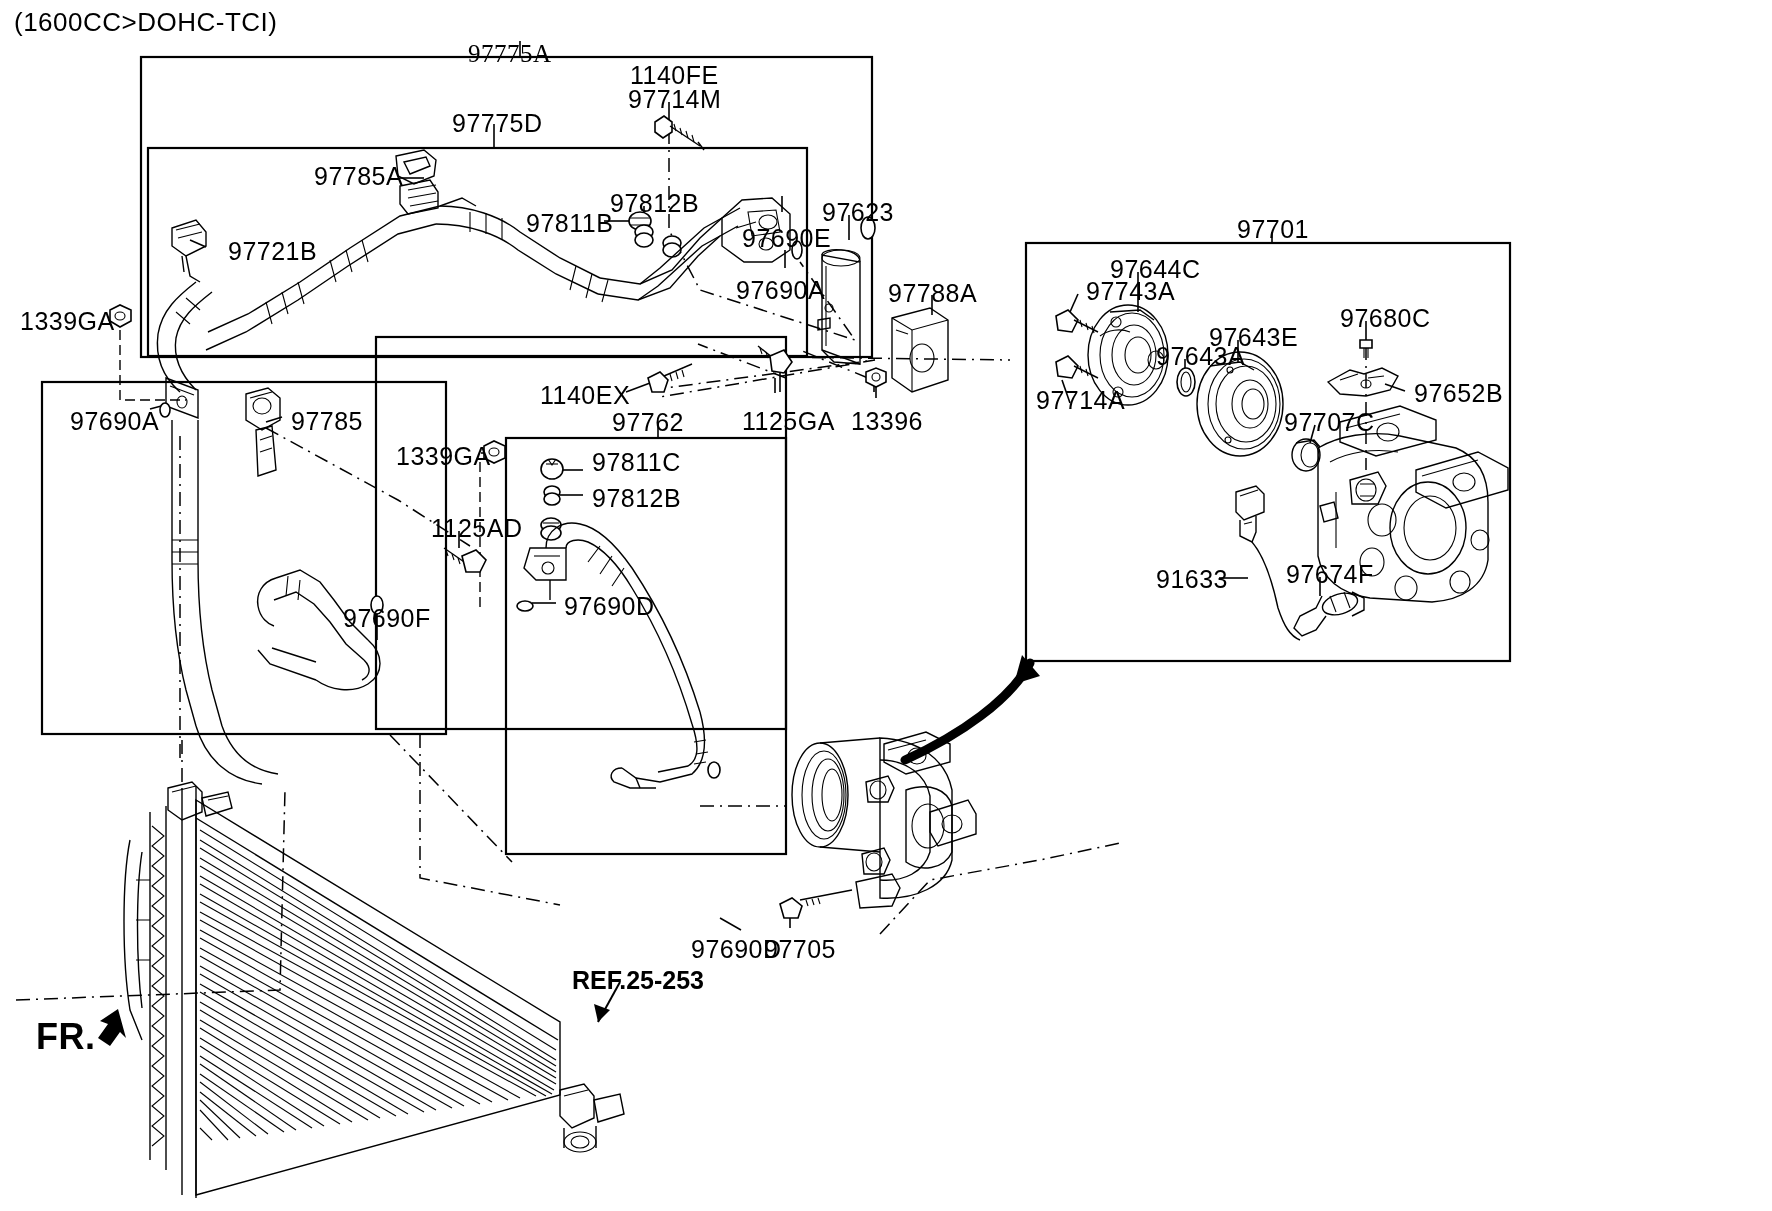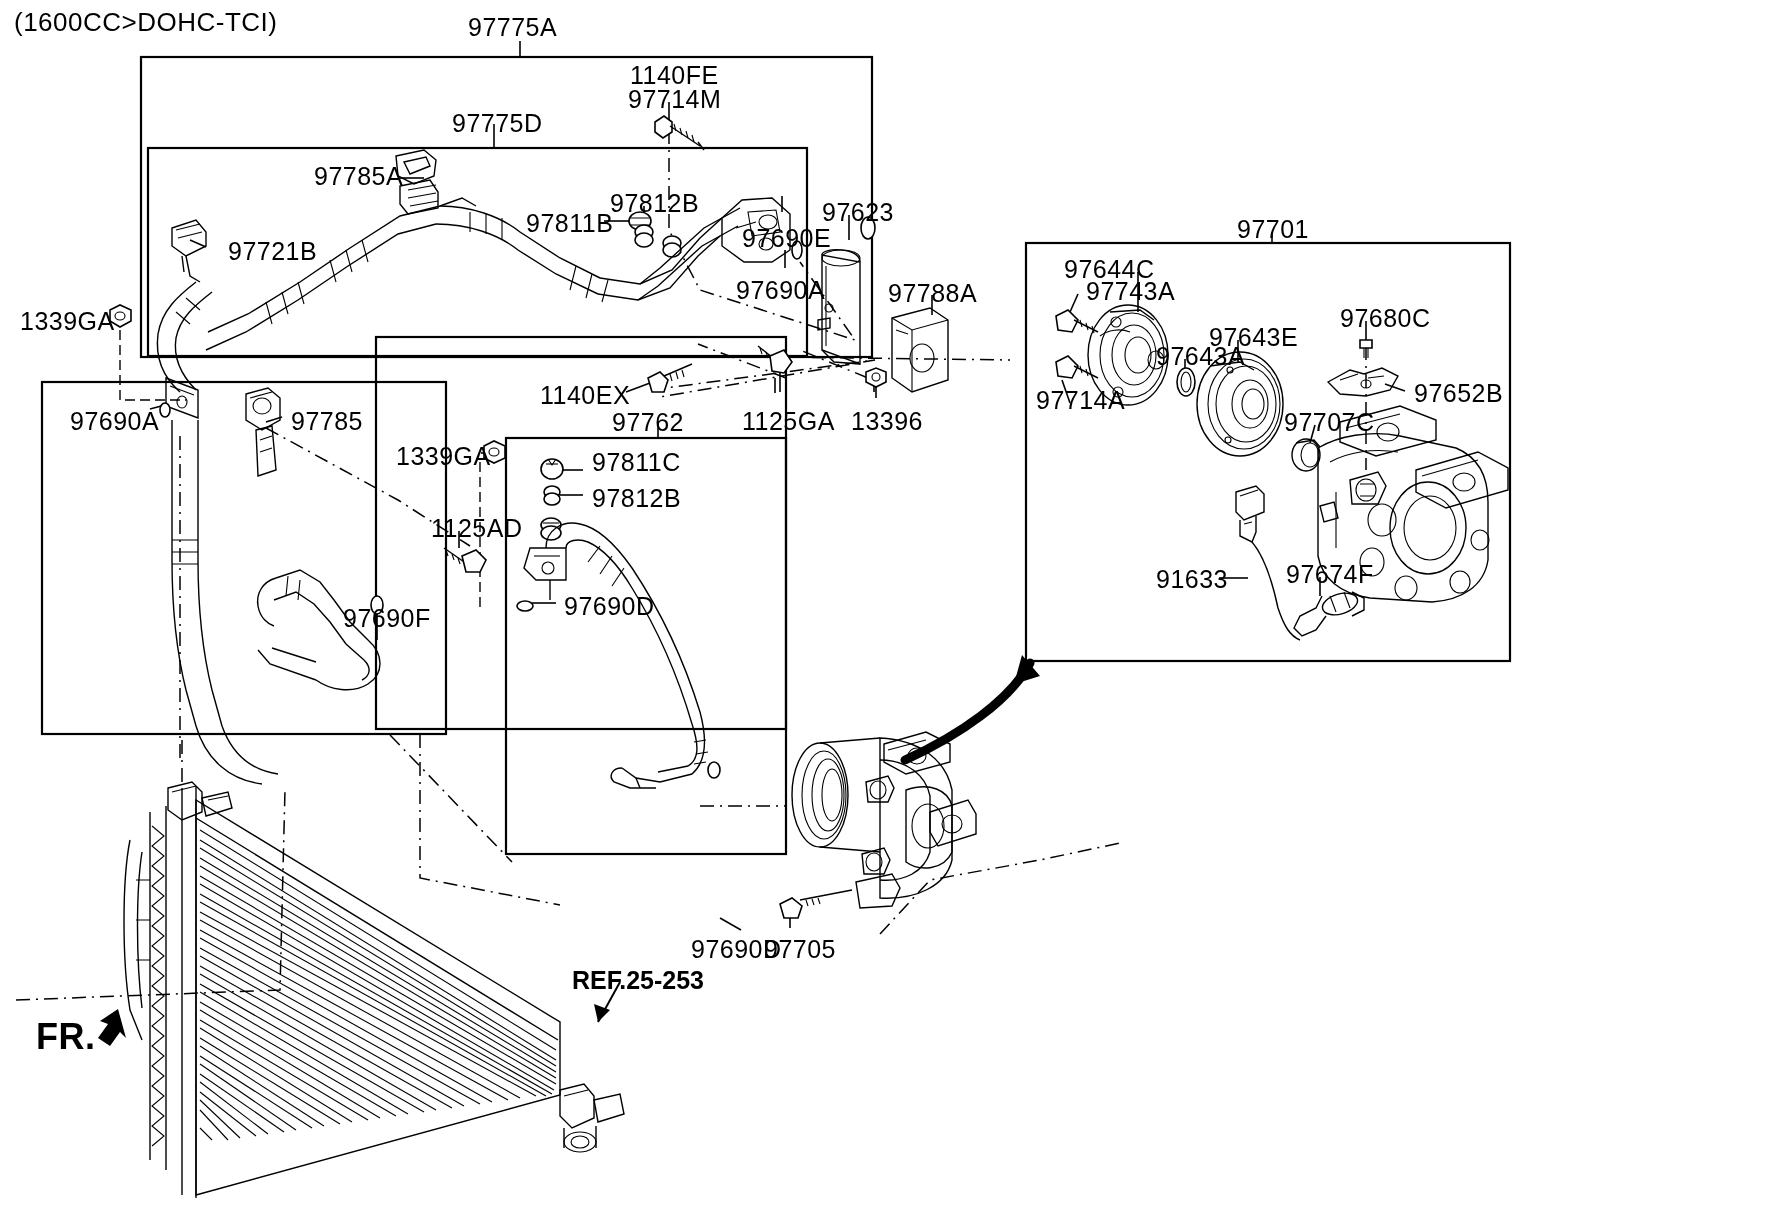--- a/index.html
+++ b/index.html
@@ -521,33 +521,33 @@
     <g>
       <ellipse class="ln-thin" cx="1340" cy="604" rx="18" ry="10" transform="rotate(-16 1340 604)"></ellipse>
       <path class="ln-thin" d="M1322 596 L1316 608 L1300 616 L1294 628 L1302 636 L1316 630 L1326 616"></path>
       <path class="ln-thin" d="M1352 592 L1364 598 L1364 610 L1352 616"></path>
       <path class="ln-hair" d="M1330 596 L1336 612 M1344 592 L1350 608"></path>
     </g>
 
   </svg>
 
   <div class="lbl hdr" style="left:14px;  top:8px;">(1600CC&gt;DOHC-TCI)</div>
-  <div class="lbl" style="left:468px; top:14px;">97775A</div>
+  <div class="lbl" style="left:468px; top:40px;font-family:Liberation Serif, serif;">97775A</div>
   <div class="lbl" style="left:630px; top:62px;">1140FE</div>
   <div class="lbl" style="left:628px; top:86px;">97714M</div>
   <div class="lbl" style="left:452px; top:110px;">97775D</div>
   <div class="lbl" style="left:314px; top:163px;">97785A</div>
   <div class="lbl" style="left:610px; top:190px;">97812B</div>
   <div class="lbl" style="left:742px; top:180px;margin-top:45px;">97690E</div>
   <div class="lbl" style="left:822px; top:199px;">97623</div>
   <div class="lbl" style="left:526px; top:210px;">97811B</div>
   <div class="lbl" style="left:228px; top:238px;">97721B</div>
   <div class="lbl" style="left:1237px;top:216px;">97701</div>
   <div class="lbl" style="left:736px; top:277px;">97690A</div>
-  <div class="lbl" style="left:1064px;top:256px;">97644C</div>
+  <div class="lbl" style="left:1110px;top:256px;">97644C</div>
   <div class="lbl" style="left:1042px;top:278px;margin-left:44px;">97743A</div>
   <div class="lbl" style="left:888px; top:280px;">97788A</div>
   <div class="lbl" style="left:1340px;top:305px;">97680C</div>
   <div class="lbl" style="left:20px;  top:308px;">1339GA</div>
   <div class="lbl" style="left:1209px;top:324px;">97643E</div>
   <div class="lbl" style="left:1156px;top:343px;">97643A</div>
   <div class="lbl" style="left:1036px;top:387px;">97714A</div>
   <div class="lbl" style="left:1414px;top:380px;">97652B</div>
   <div class="lbl" style="left:70px;  top:408px;">97690A</div>
   <div class="lbl" style="left:1284px;top:409px;">97707C</div>

